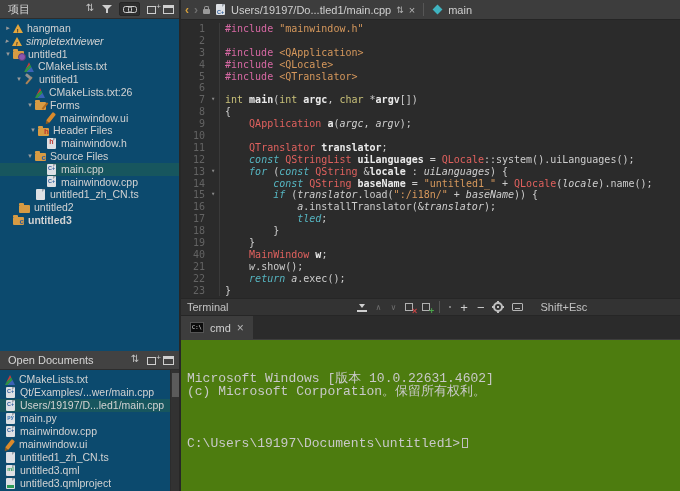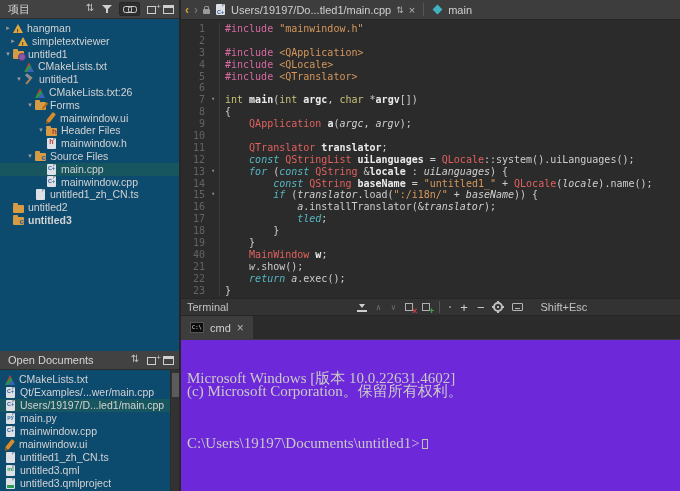--- a/index.html
+++ b/index.html
@@ -154,22 +154,22 @@
 
   .term-tabs { height:24px; flex:none; background:#2b2b2b; border-bottom:1px solid #3d3d3d;
     display:flex; align-items:stretch; }
   .term-tab { background:#3d3d3d; display:flex; align-items:center; gap:6px;
     padding:0 9px; font-size:11px; color:#d0d0d0; }
   .ic-cmd { width:14px; height:11px; background:#0c0c0c; border:1px solid #555; }
   .ic-cmd::after { content:"C:\\"; position:absolute; left:1px; top:1px; font-size:5.5px;
     color:#e0e0e0; font-family:"DejaVu Sans Mono", monospace; }
   .term-tab .tab-close { font-size:12px; }
 
-  .term-content { flex:1; background:#6d28d9; font-family:Liberation Serif, serif;
-    font-size:15px; line-height:13px; color:#c9c9c9; padding:6px 0 0 6px; white-space:pre; }
+  .term-content { flex:1; background:#4d7c0f; font-family:Liberation Mono, monospace;
+    font-size:13px; line-height:13px; color:#c9c9c9; padding:6px 0 0 6px; white-space:pre; }
   .cursor { display:inline-block; width:6px; height:10px; border:1px solid #c0c0c0;
     vertical-align:-1px; margin-left:2px; }
 </style>
 </head>
 <body>
 
 <div class="app">
 
   <div class="left">
     <div class="panel-header">
@@ -181,21 +181,21 @@
         </span>
       <span class="ic ic-split"></span>
       <span class="ic ic-window"></span>
     </div>
     <div class="tree">
         <div class="trow" style="padding-left: 3px;">
           <span class="arr">▸</span>
           <span class="ic ic-warning"></span>
           <span class="tlabel">hangman</span>
         </div>
-        <div class="trow" style="padding-left: 8px;">
+        <div class="trow" style="padding-left: 2px; font-style: italic;">
           <span class="arr">▸</span>
           <span class="ic ic-warning"></span>
           <span class="tlabel">simpletextviewer</span>
         </div>
         <div class="trow" style="padding-left: 3px;">
           <span class="arr">▾</span>
           <span class="ic fold-base ic-folder-project"></span>
           <span class="tlabel">untitled1</span>
         </div>
         <div class="trow" style="padding-left: 14px;">
@@ -216,21 +216,21 @@
         <div class="trow" style="padding-left: 25px;">
           <span class="arr">▾</span>
           <span class="ic fold-base ic-folder-ui"></span>
           <span class="tlabel">Forms</span>
         </div>
         <div class="trow" style="padding-left: 36px;">
           <span class="arr"></span>
           <span class="ic ic-ui"></span>
           <span class="tlabel">mainwindow.ui</span>
         </div>
-        <div class="trow" style="padding-left: 36px;">
+        <div class="trow" style="padding-left: 28px;">
           <span class="arr">▾</span>
           <span class="ic fold-base ic-folder-h"></span>
           <span class="tlabel">Header Files</span>
         </div>
         <div class="trow" style="padding-left: 36px;">
           <span class="arr"></span>
           <span class="ic doc-base ic-h"></span>
           <span class="tlabel">mainwindow.h</span>
         </div>
         <div class="trow" style="padding-left: 25px;">
@@ -246,21 +246,21 @@
         <div class="trow" style="padding-left: 36px;">
           <span class="arr"></span>
           <span class="ic doc-base ic-cpp"></span>
           <span class="tlabel">mainwindow.cpp</span>
         </div>
         <div class="trow" style="padding-left: 25px;">
           <span class="arr"></span>
           <span class="ic doc-base"></span>
           <span class="tlabel">untitled1_zh_CN.ts</span>
         </div>
-        <div class="trow" style="padding-left: 3px;">
+        <div class="trow" style="padding-left: 9px;">
           <span class="arr"></span>
           <span class="ic fold-base"></span>
           <span class="tlabel">untitled2</span>
         </div>
         <div class="trow bold" style="padding-left: 3px;">
           <span class="arr"></span>
           <span class="ic fold-base ic-folder-c"></span>
           <span class="tlabel">untitled3</span>
         </div>
       </div>

